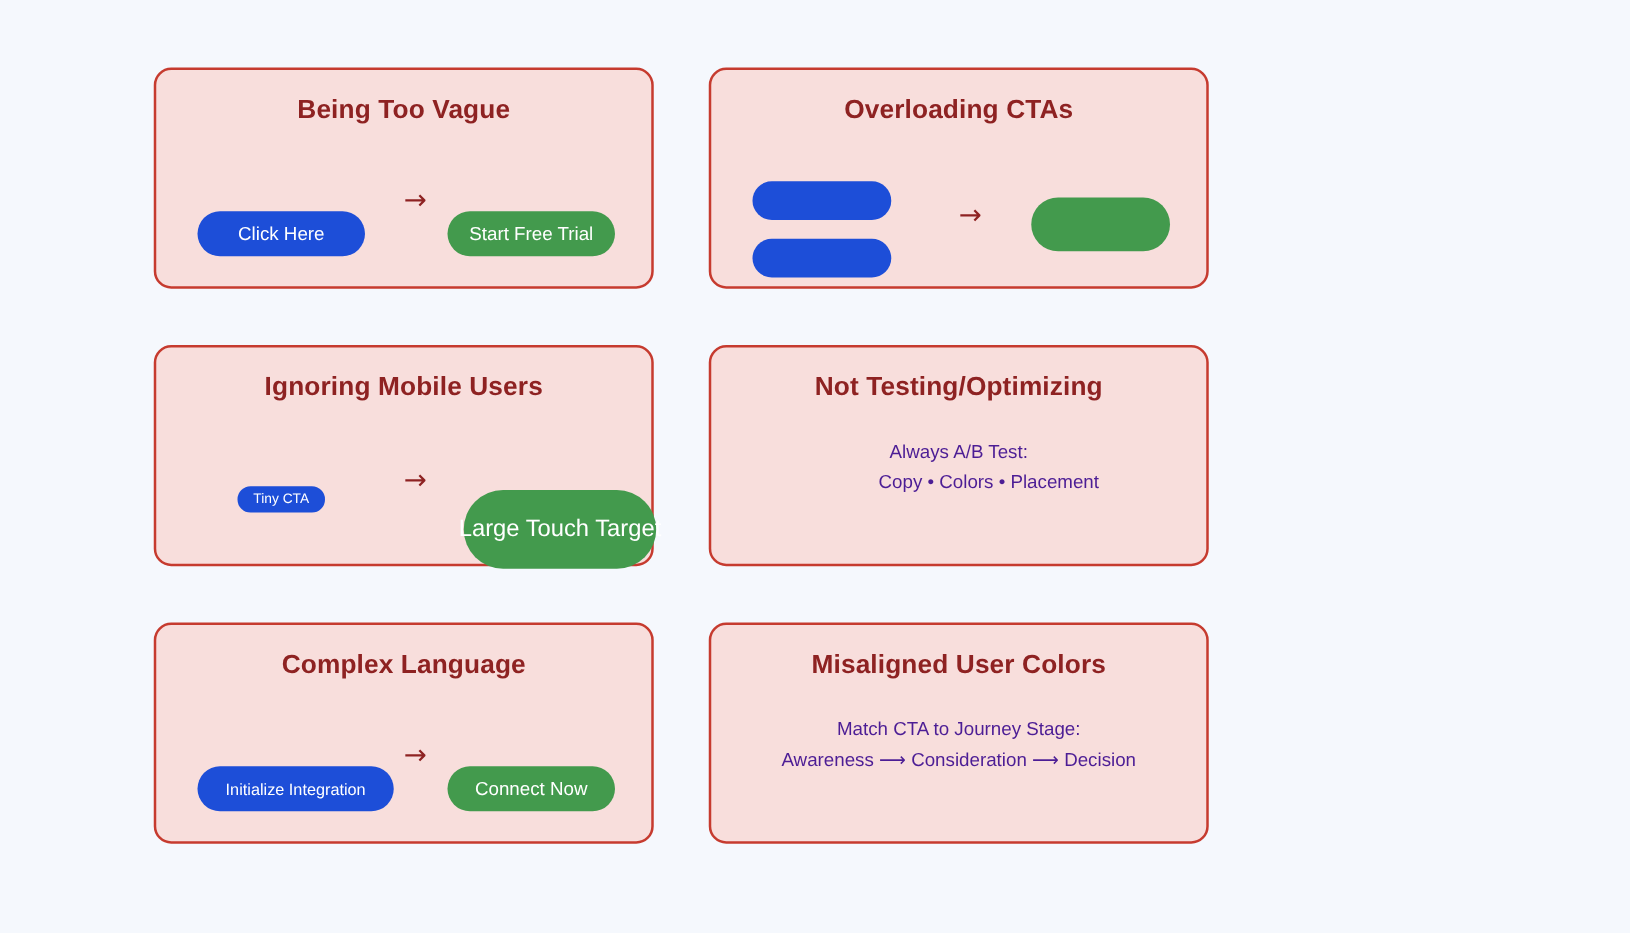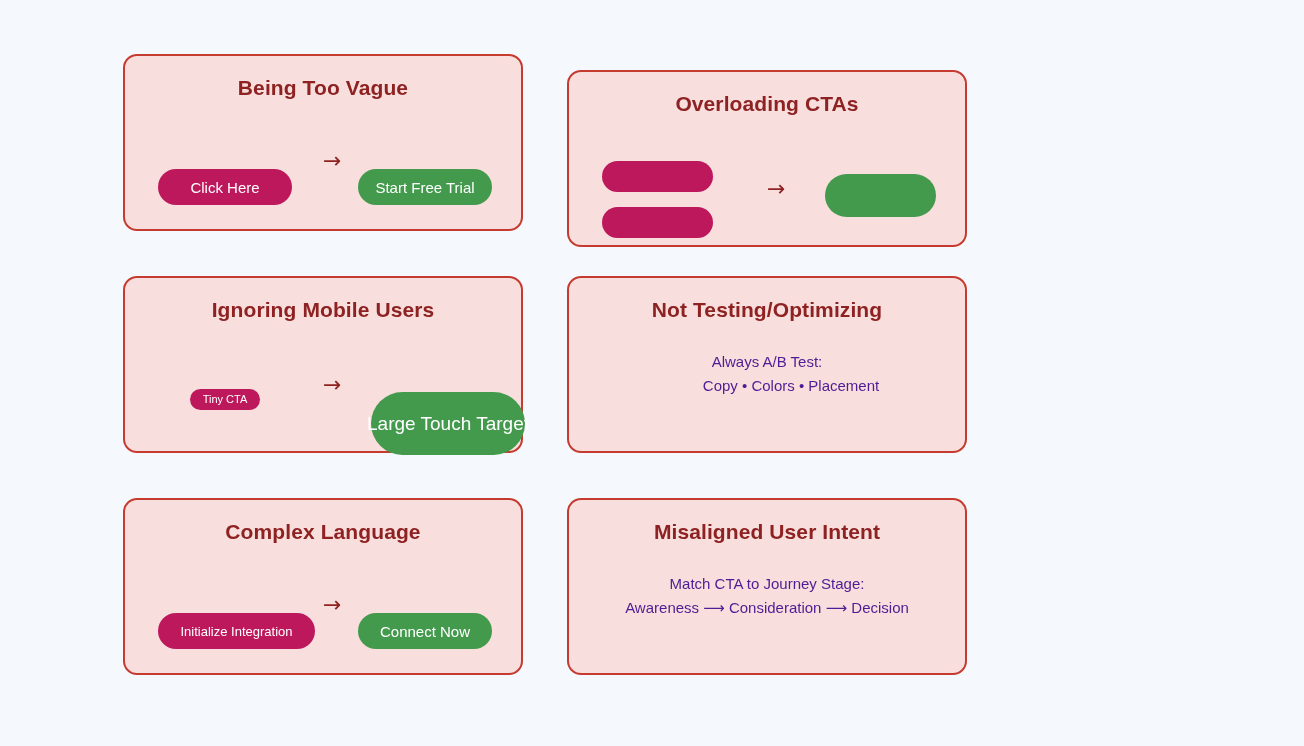--- a/index.html
+++ b/index.html
@@ -46,21 +46,21 @@
     box-sizing: border-box;
     display: flex;
     align-items: center;
     justify-content: center;
     border-radius: 999px;
     color: #ffffff;
     white-space: nowrap;
     line-height: 1;
   }
   .pill-bad {
-    background: #be185d;
+    background: #1d4ed8;
   }
   .pill-good {
     background: #439a4d;
   }
 
   
   .arrow {
     position: absolute;
     color: #8e2222;
     font-size: 22px;
@@ -74,21 +74,21 @@
     left: 0;
     right: 0;
     text-align: center;
     color: #4c1d95;
     font-size: 15px;
     white-space: nowrap;
   }
 
   
   #card-1 { left: 123px; top: 54px;  width: 400px; height: 177px; }
-  #card-2 { left: 567px; top: 54px;  width: 400px; height: 177px; margin-top: 16px; }
+  #card-2 { left: 567px; top: 54px;  width: 400px; height: 177px; }
   #card-3 { left: 123px; top: 276px; width: 400px; height: 177px; }
   #card-4 { left: 567px; top: 276px; width: 400px; height: 177px; }
   #card-5 { left: 123px; top: 498px; width: 400px; height: 177px; }
   #card-6 { left: 567px; top: 498px; width: 400px; height: 177px; }
 
   .card-title { top: 20px; }
 
   
   #c1-bad   { left: 33px;  top: 113px; width: 134px; height: 36px; font-size: 15px; }
   #c1-arrow { left: 198px; top: 94px; }
@@ -152,18 +152,18 @@
   </div>
 
   <div class="card" id="card-5">
     <div class="card-title">Complex Language</div>
     <div class="pill pill-bad" id="c5-bad">Initialize Integration</div>
     <div class="arrow" id="c5-arrow">→</div>
     <div class="pill pill-good" id="c5-good">Connect Now</div>
   </div>
 
   <div class="card" id="card-6">
-    <div class="card-title">Misaligned User Intent</div>
+    <div class="card-title">Misaligned User Colors</div>
     <div class="body-line" id="c6-line-1">Match CTA to Journey Stage:</div>
     <div class="body-line" id="c6-line-2">Awareness ⟶ Consideration ⟶ Decision</div>
   </div>
 
 </div>
 
 </body></html>

